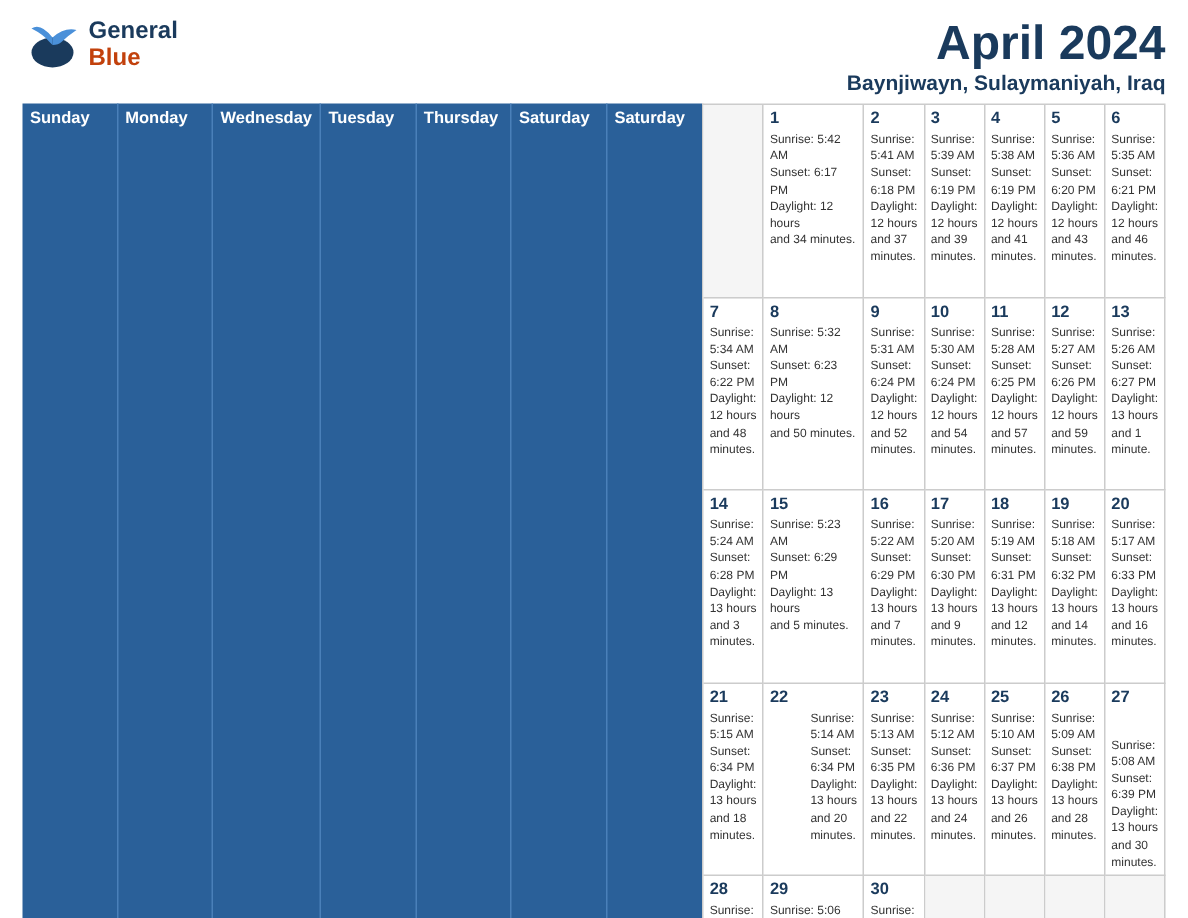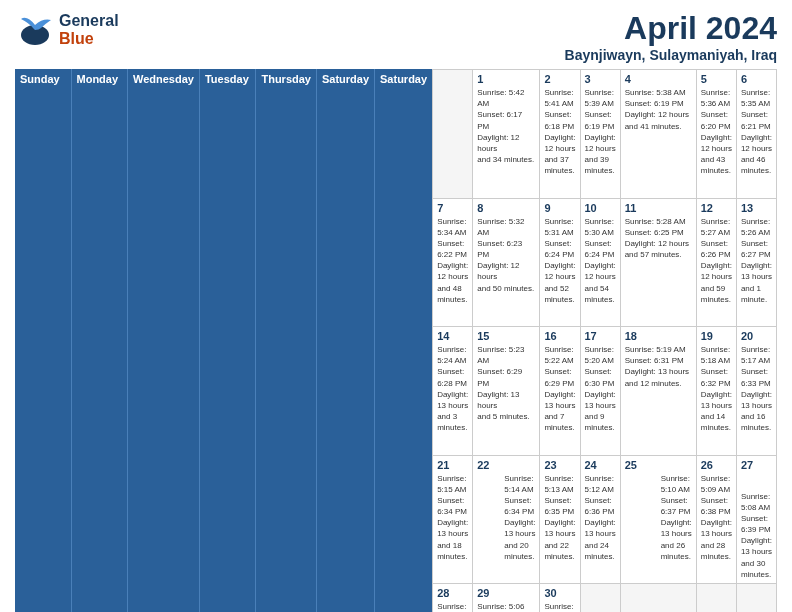--- a/index.html
+++ b/index.html
@@ -311,21 +311,21 @@
         </div>
         <div class="cal-cell">
           <span class="day-num">24</span>
           <div class="day-info" style="white-space: pre-line;">Sunrise: 5:12 AM
 Sunset: 6:36 PM
 Daylight: 13 hours
 and 24 minutes.</div>
         </div>
         <div class="cal-cell">
           <span class="day-num">25</span>
-          <div class="day-info" style="white-space: pre-line; margin-left: 36px;">Sunrise: 5:10 AM
+          <div class="day-info" style="white-space: pre-line;">Sunrise: 5:10 AM
 Sunset: 6:37 PM
 Daylight: 13 hours
 and 26 minutes.</div>
         </div>
         <div class="cal-cell">
           <span class="day-num">26</span>
           <div class="day-info" style="white-space: pre-line;">Sunrise: 5:09 AM
 Sunset: 6:38 PM
 Daylight: 13 hours
 and 28 minutes.</div>

